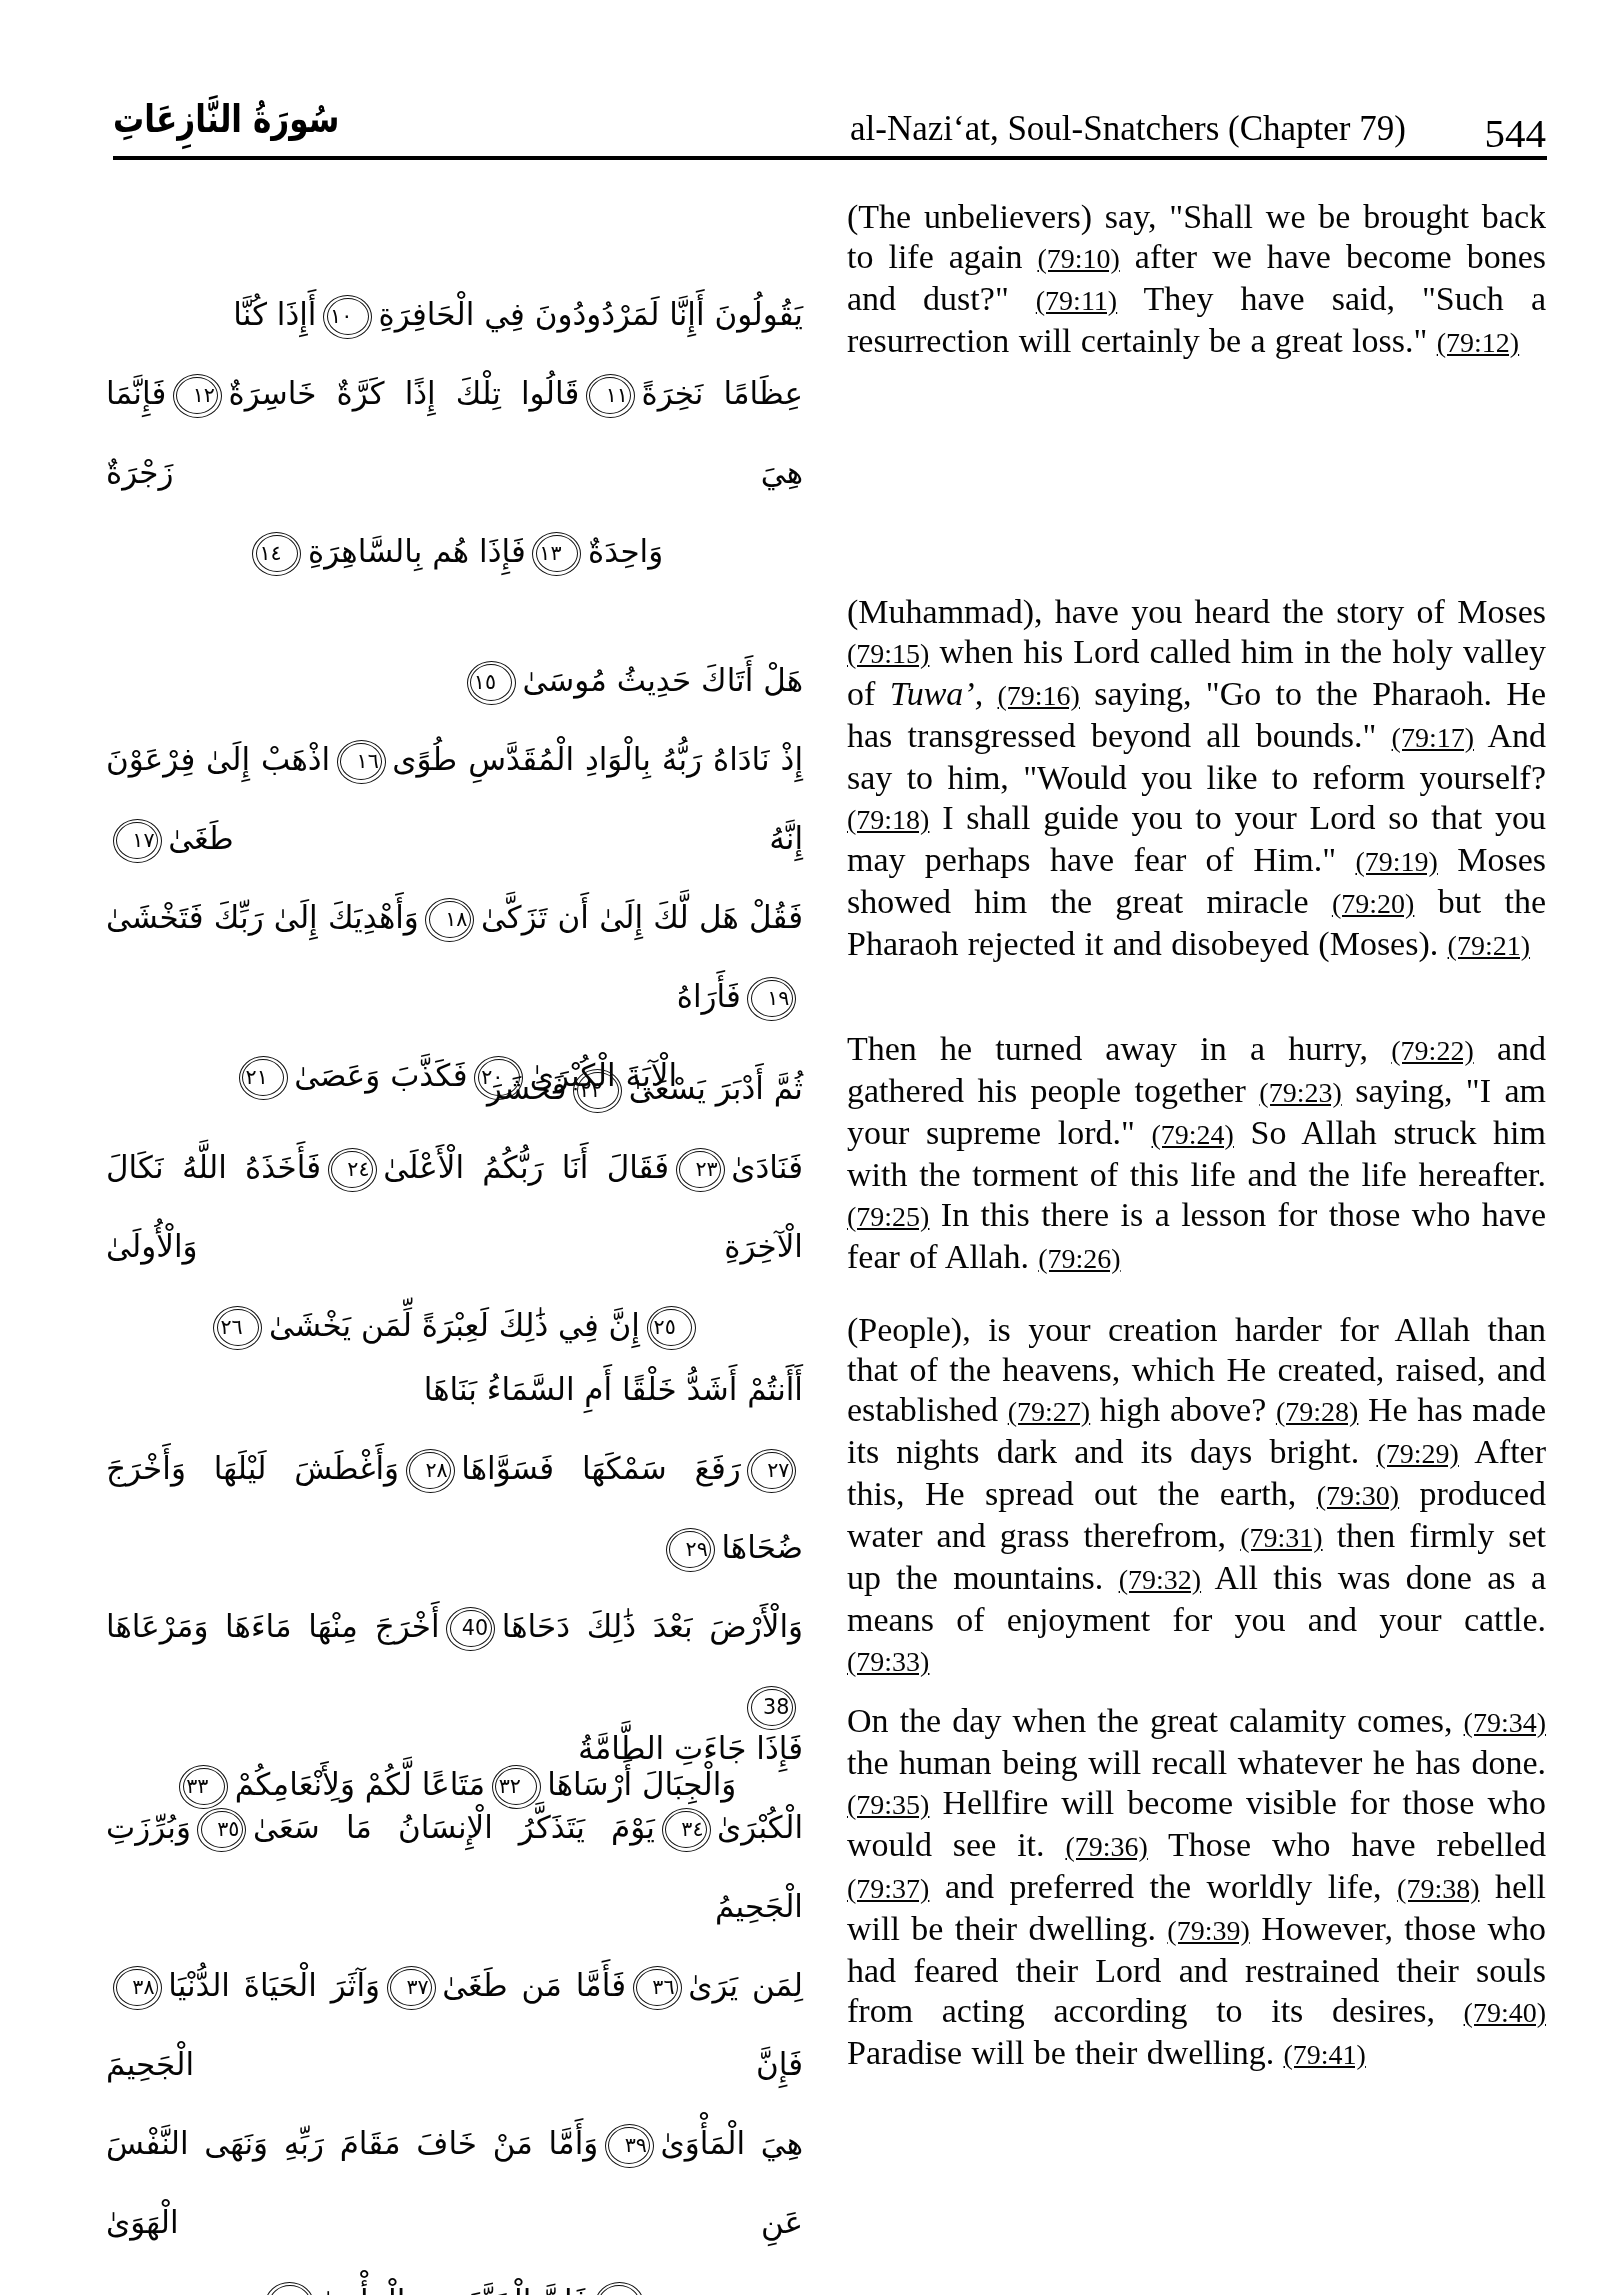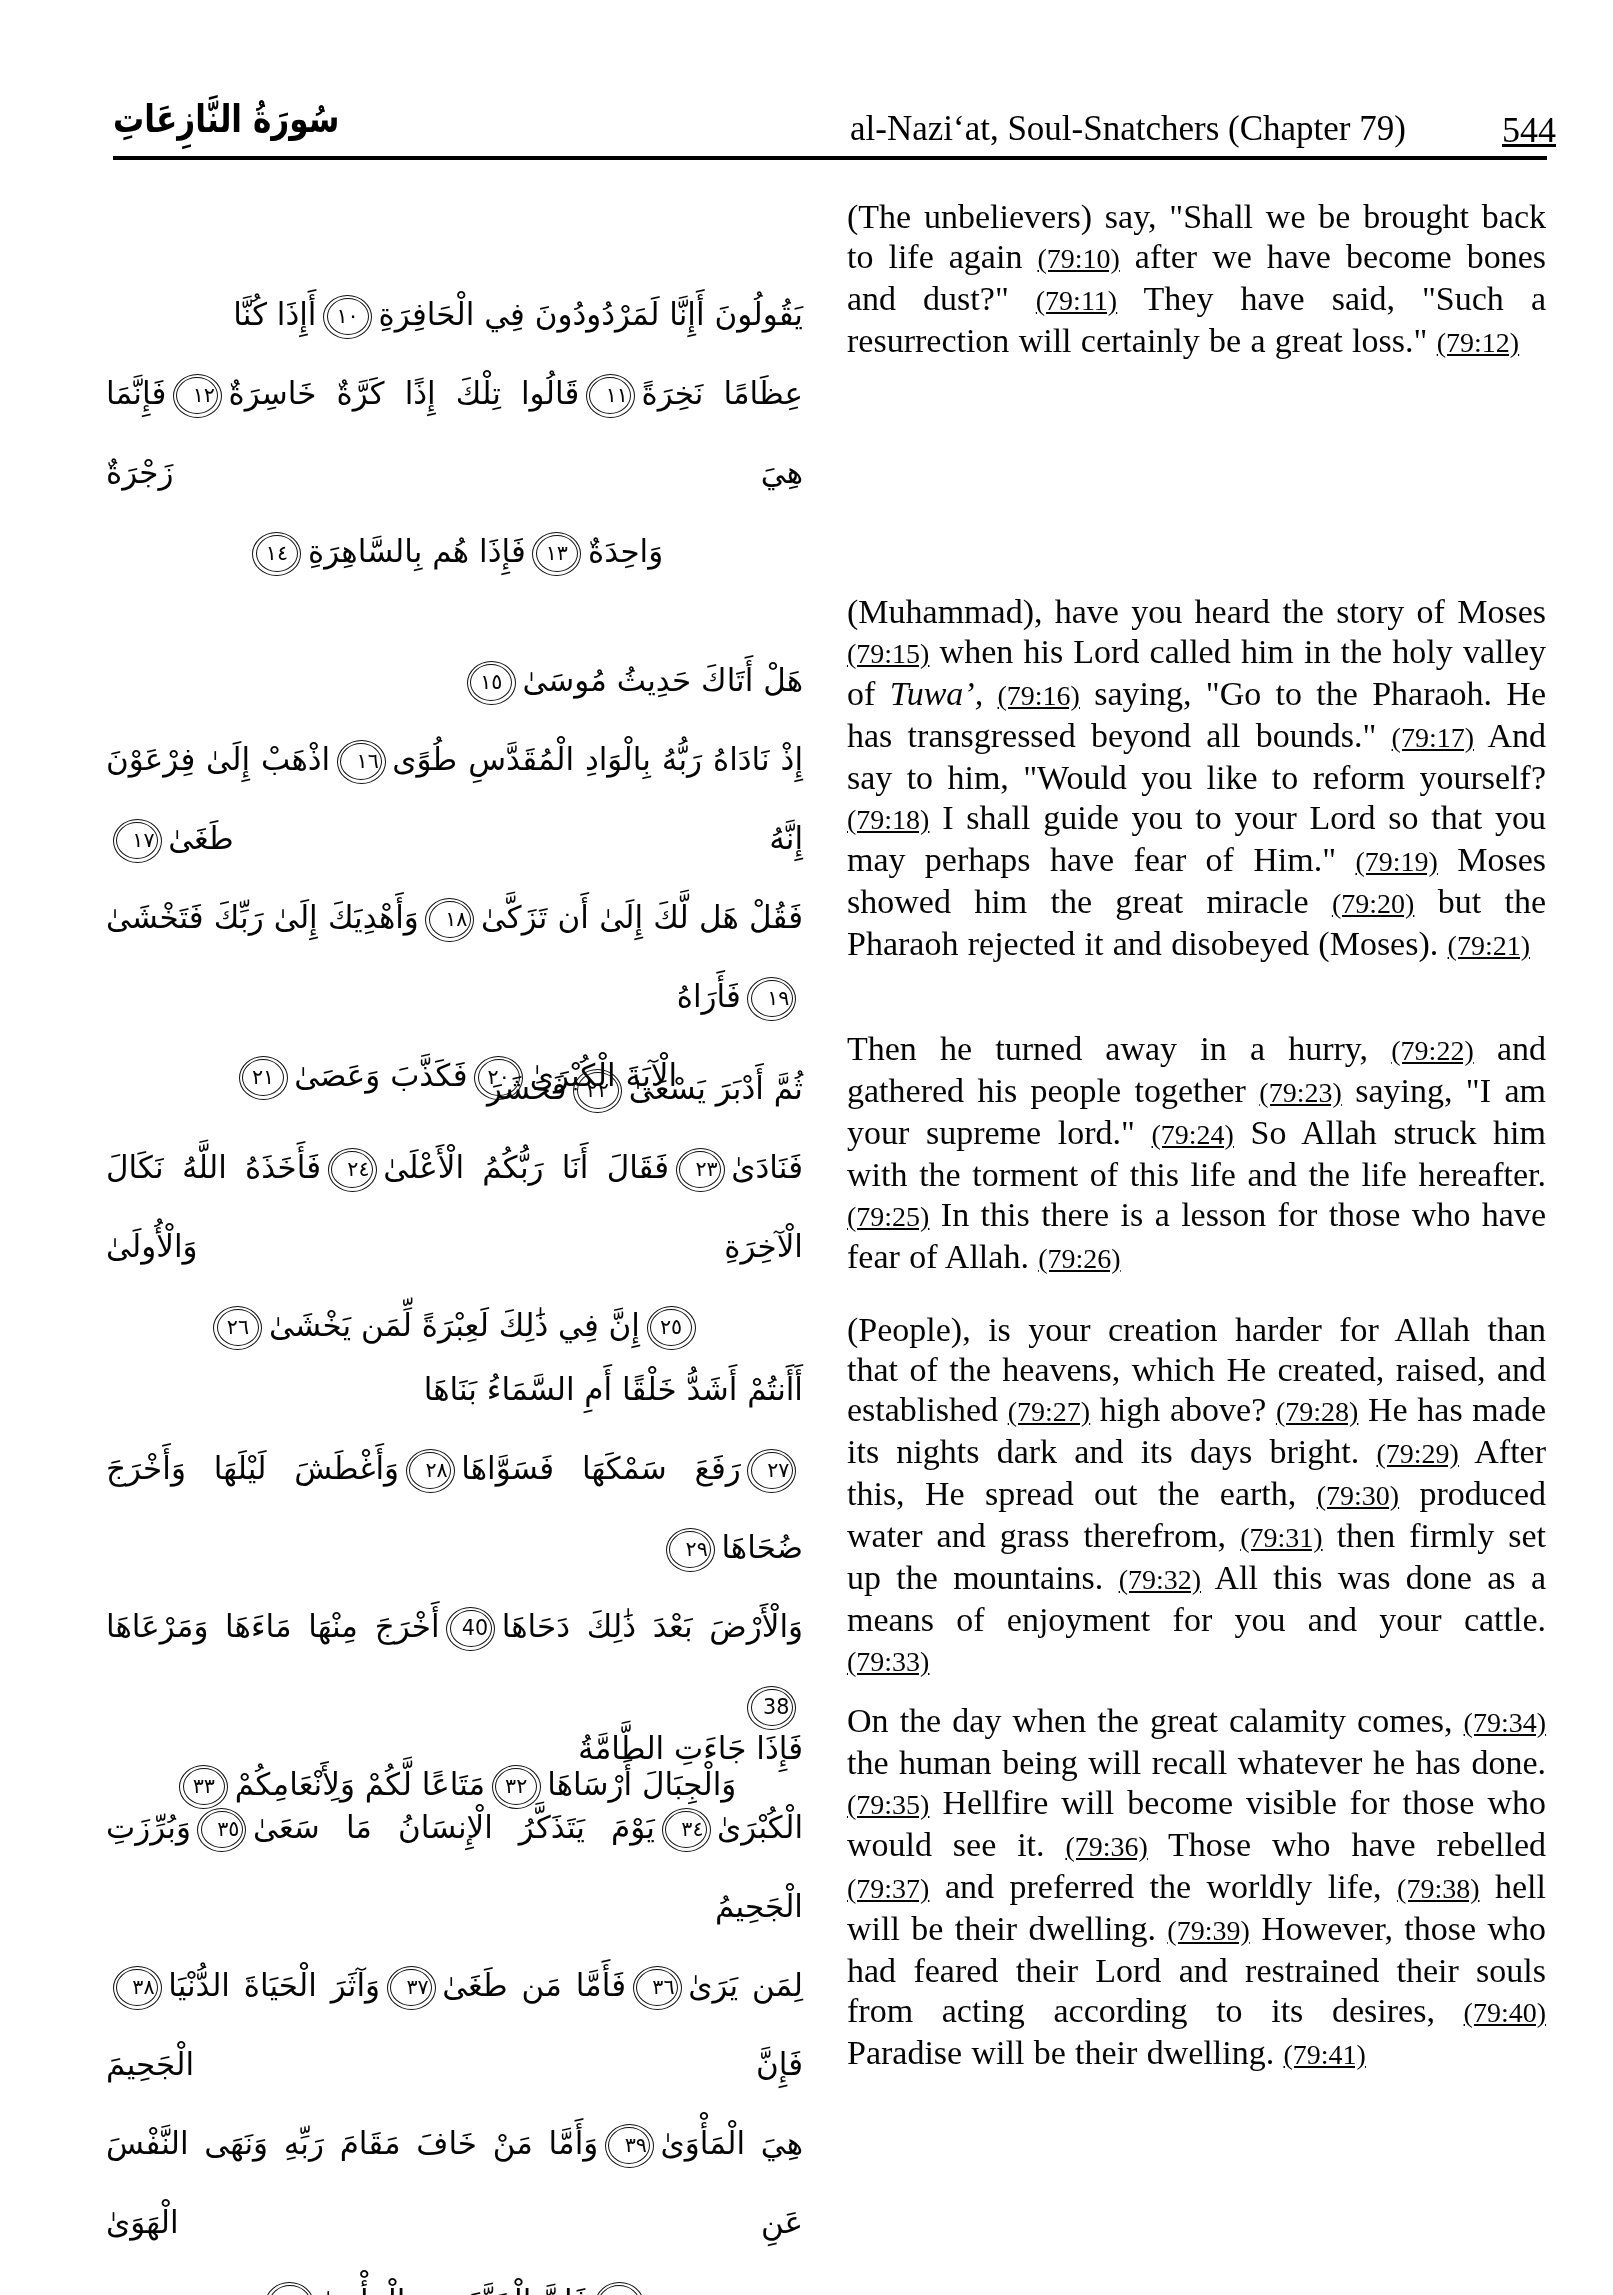--- a/index.html
+++ b/index.html
@@ -36,25 +36,24 @@
   .chapter-title {
     position: absolute;
     left: 830px;
     top: 109px;
     font-size: 35px;
     font-weight: normal;
     white-space: nowrap;
   }
   .page-number {
     position: absolute;
-    right: 77px;
+    right: 87px;
     top: 109px;
-    font-size: 36px;
+    font-size: 41px;
     font-weight: normal;
-    text-decoration: underline;
   }
   .header-rule {
     position: absolute;
     left: 93px;
     top: 156px;
     width: 1434px;
     height: 4.1px;
     background: #000000;
   }
 
@@ -84,21 +83,21 @@
     line-height: normal;
   }
   .ayah-inner {
     display: block;
     border: 1.7px solid #111111;
     border-radius: 50%;
     min-width: 35px;
     padding: 0 2.5px;
     line-height: 35px;
     font-size: 20.7px;
-    text-align: center;
+    text-align: left;
     direction: rtl;
   }
 
   
   .para {
     position: absolute;
     left: 827px;
     width: 699px;
     font-size: 34px;
     line-height: 40px;

